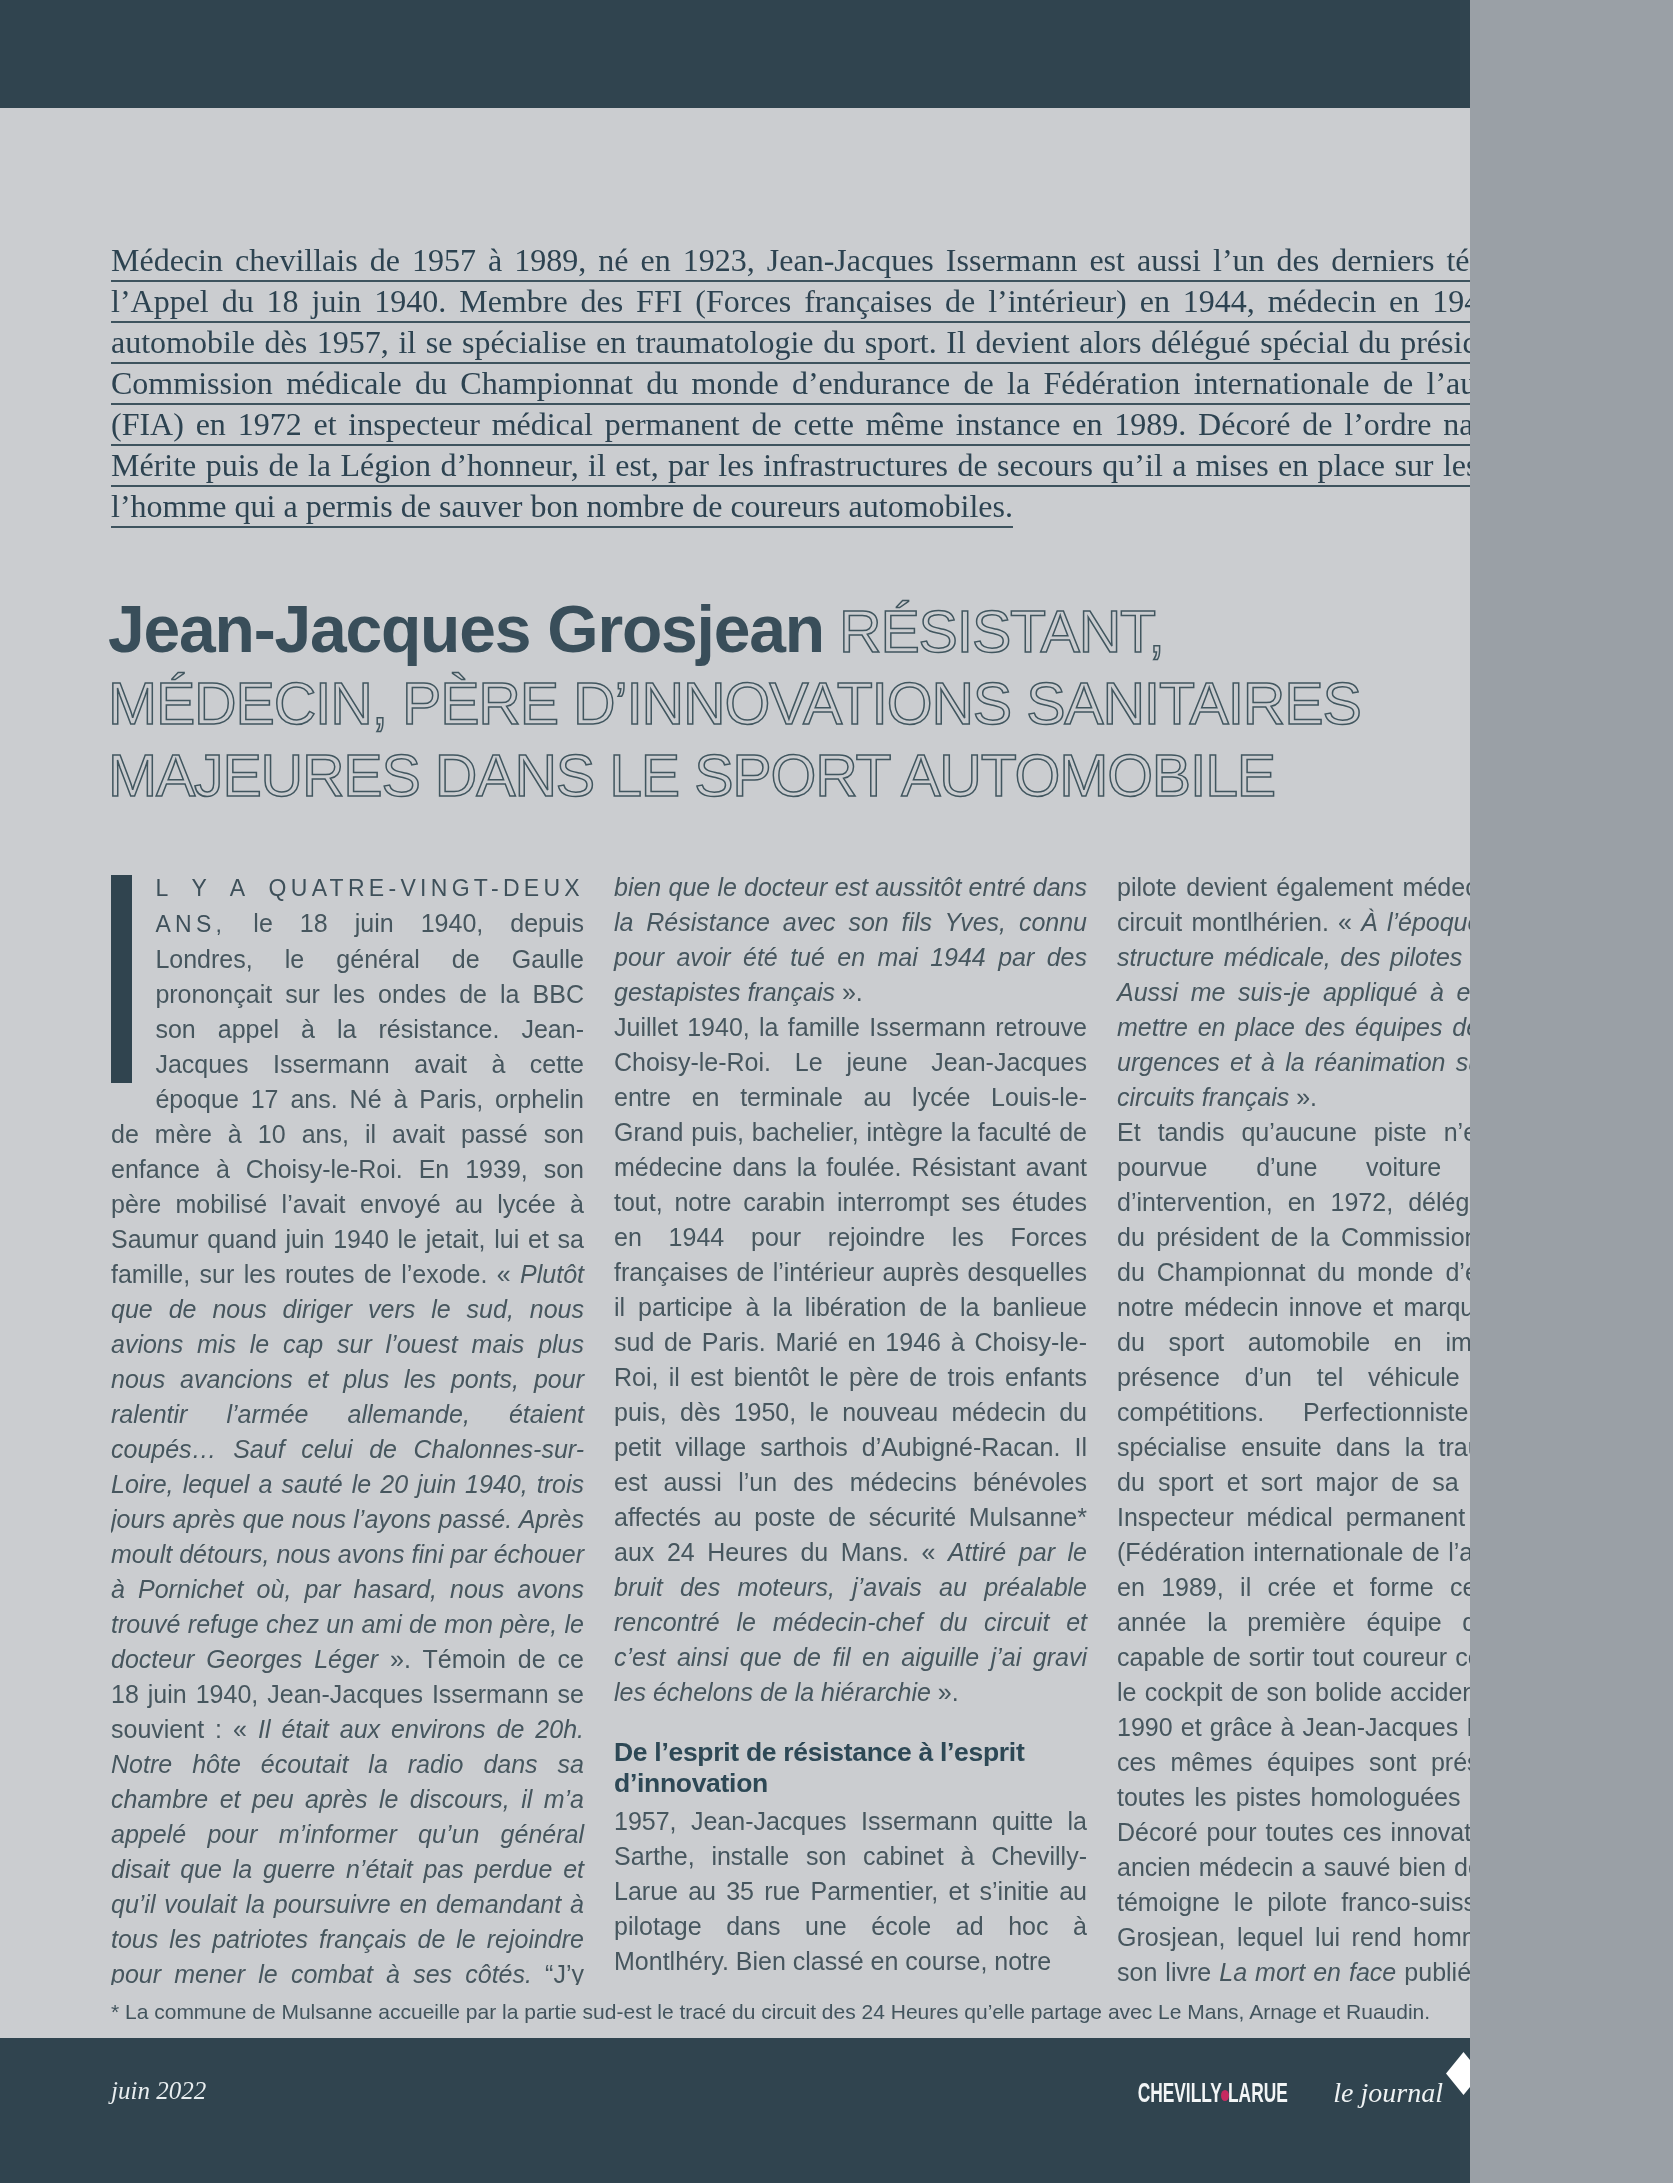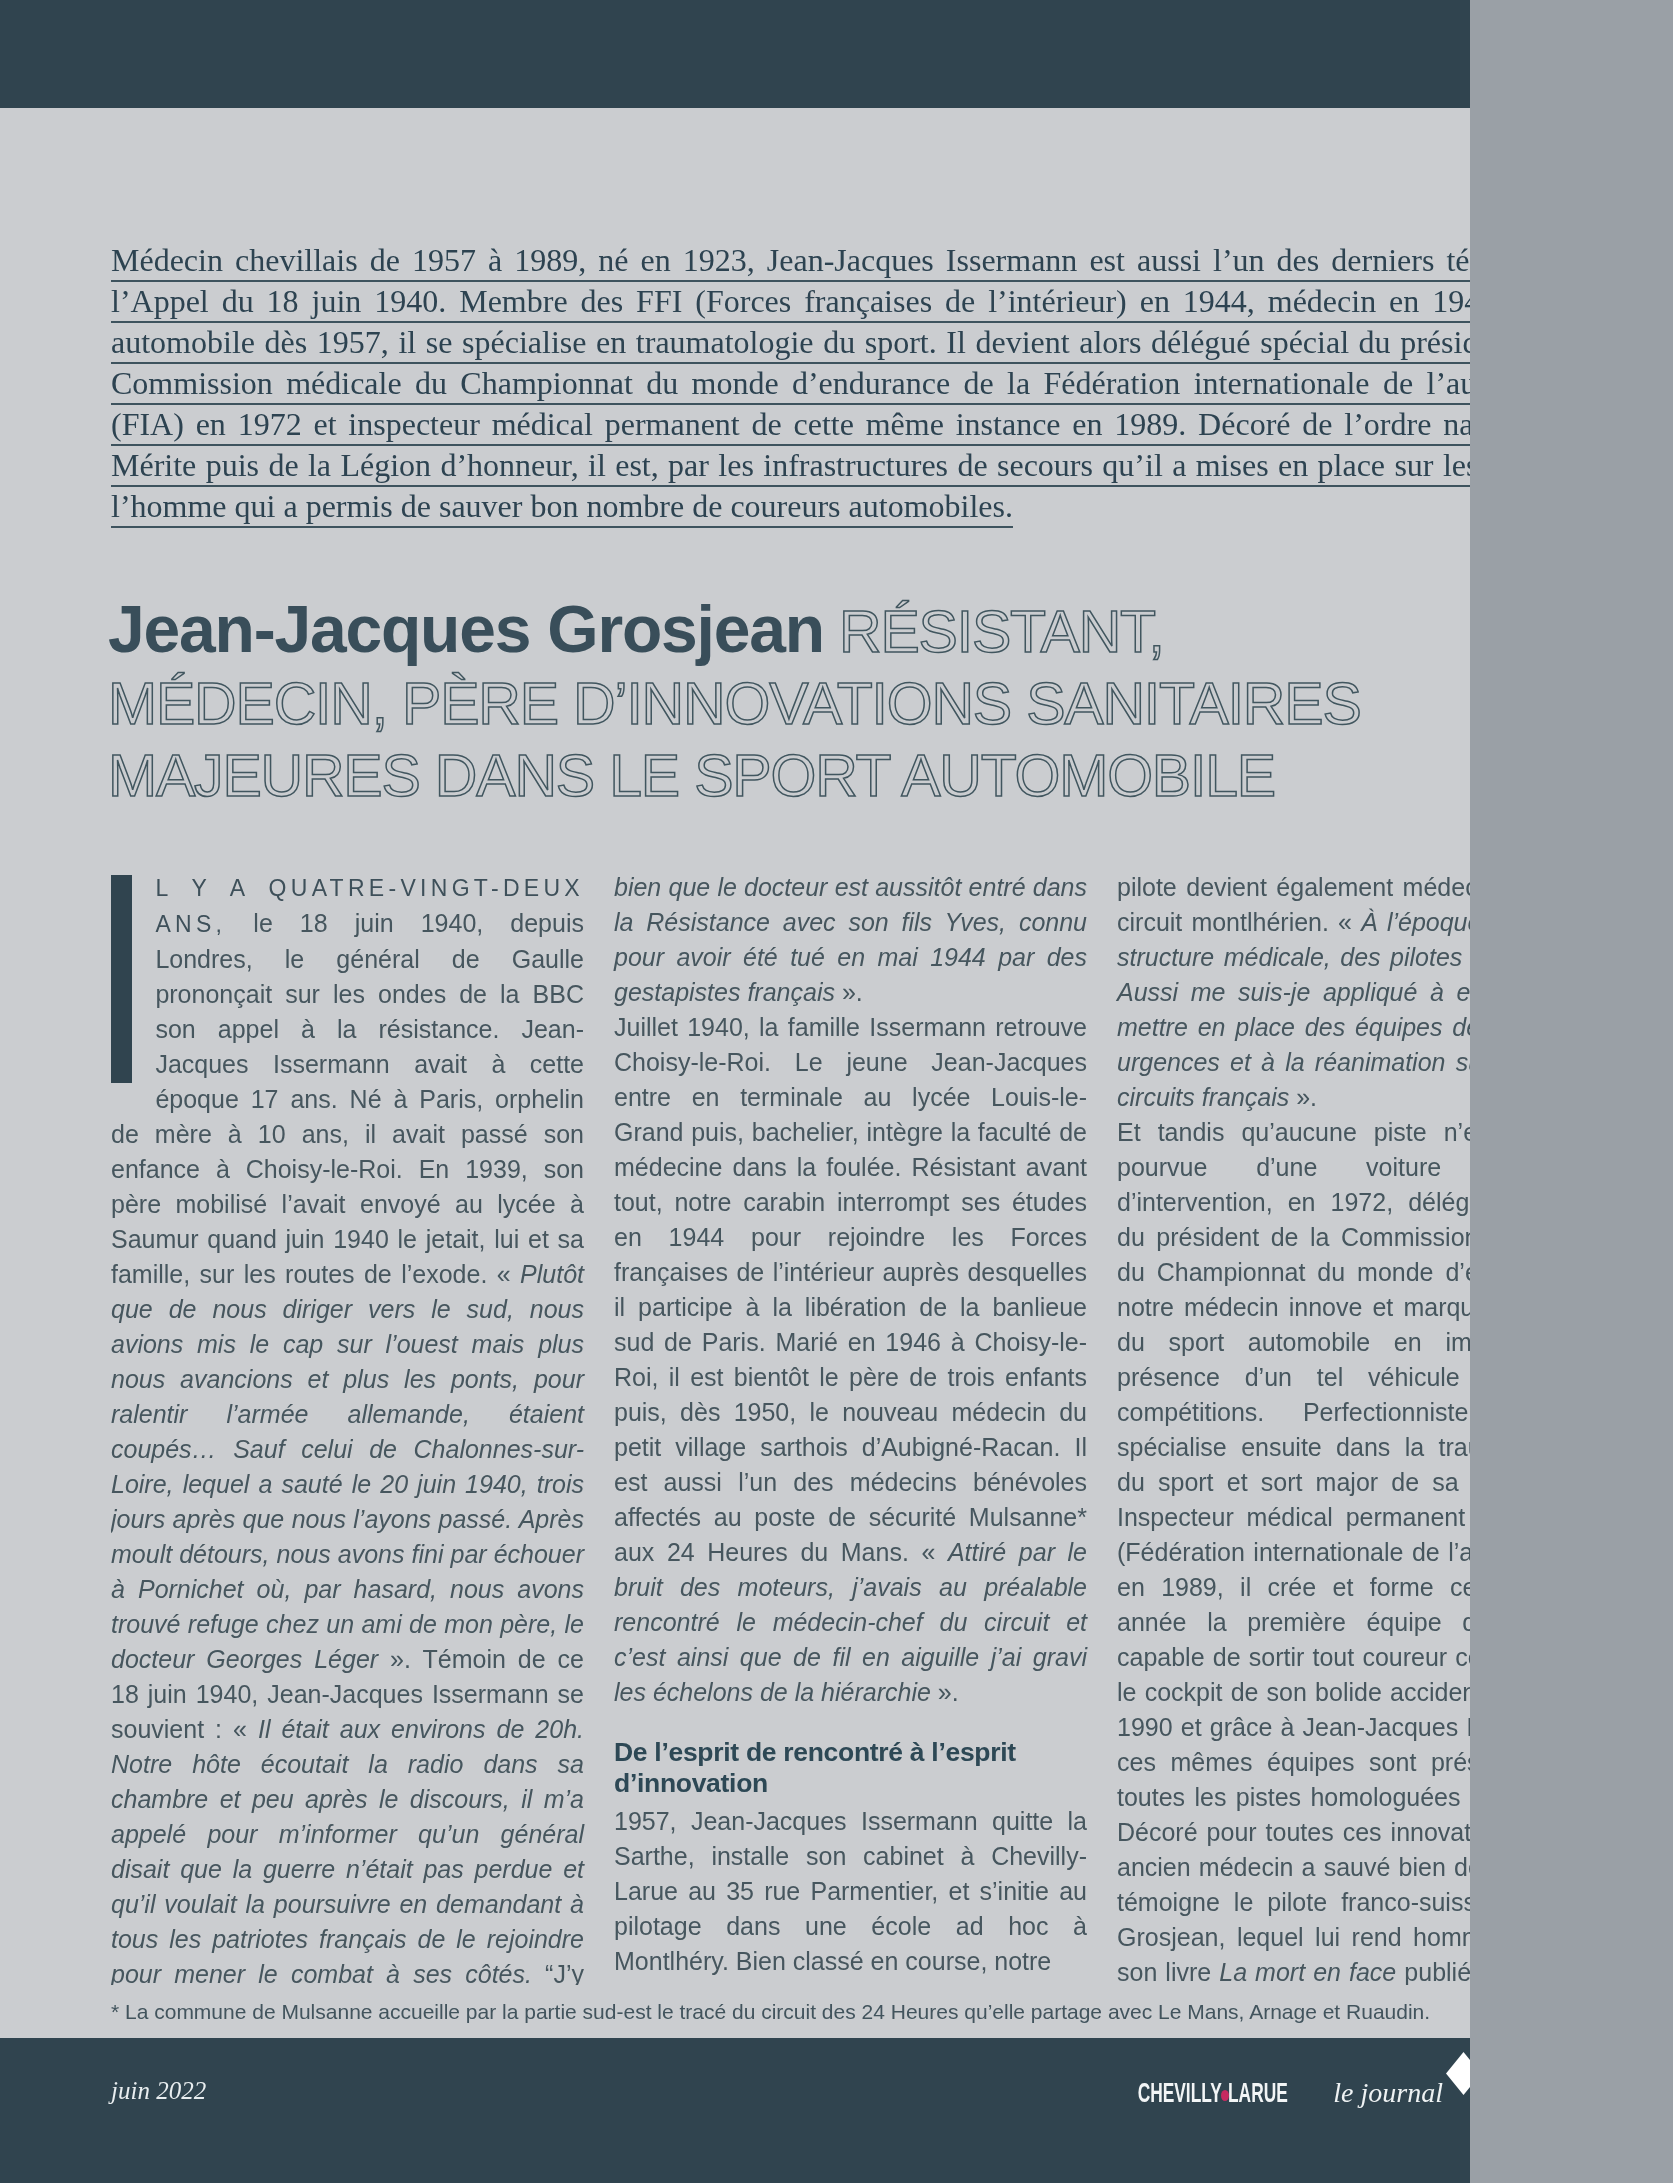--- a/index.html
+++ b/index.html
@@ -130,21 +130,21 @@
 
   <div class="columns">
 
     <div class="col">
       <p><span class="dropcap"></span><span><span class="run-sc">L Y A QUATRE-VINGT-DEUX ANS,</span><span class="run-r"> le 18 juin 1940, depuis Londres, le général de Gaulle prononçait sur les ondes de la BBC son appel à la résistance. Jean-Jacques Issermann avait à cette époque 17 ans. Né à Paris, orphelin de mère à 10 ans, il avait passé son enfance à Choisy-le-Roi. En 1939, son père mobilisé l’avait envoyé au lycée à Saumur quand juin 1940 le jetait, lui et sa famille, sur les routes de l’exode. « </span><span class="run-i">Plutôt que de nous diriger vers le sud, nous avions mis le cap sur l’ouest mais plus nous avancions et plus les ponts, pour ralentir l’armée allemande, étaient coupés… Sauf celui de Chalonnes-sur-Loire, lequel a sauté le 20 juin 1940, trois jours après que nous l’ayons passé. Après moult détours, nous avons fini par échouer à Pornichet où, par hasard, nous avons trouvé refuge chez un ami de mon père, le docteur Georges Léger</span><span class="run-r"> ». Témoin de ce 18 juin 1940, Jean-Jacques Issermann se souvient : « </span><span class="run-i">Il était aux environs de 20h. Notre hôte écoutait la radio dans sa chambre et peu après le discours, il m’a appelé pour m’informer qu’un général disait que la guerre n’était pas perdue et qu’il voulait la poursuivre en demandant à tous les patriotes français de le rejoindre pour mener le combat à ses côtés. </span><span class="run-r">“J’y vais et je t’emmène avec moi en Angleterre !”</span></span></p>
     </div>
 
     <div class="col">
       <p><span class="run-i">bien que le docteur est aussitôt entré dans la Résistance avec son fils Yves, connu pour avoir été tué en mai 1944 par des gestapistes français</span><span class="run-r"> ».</span></p>
       <p><span class="run-r">Juillet 1940, la famille Issermann retrouve Choisy-le-Roi. Le jeune Jean-Jacques entre en terminale au lycée Louis-le-Grand puis, bachelier, intègre la faculté de médecine dans la foulée. Résistant avant tout, notre carabin interrompt ses études en 1944 pour rejoindre les Forces françaises de l’intérieur auprès desquelles il participe à la libération de la banlieue sud de Paris. Marié en 1946 à Choisy-le-Roi, il est bientôt le père de trois enfants puis, dès 1950, le nouveau médecin du petit village sarthois d’Aubigné-Racan. Il est aussi l’un des médecins bénévoles affectés au poste de sécurité Mulsanne* aux 24 Heures du Mans. « </span><span class="run-i">Attiré par le bruit des moteurs, j’avais au préalable rencontré le médecin-chef du circuit et c’est ainsi que de fil en aiguille j’ai gravi les échelons de la hiérarchie</span><span class="run-r"> ».</span></p>
-      <h3 class="subhead">De l’esprit de rencontré à l’esprit d’innovation</h3>
+      <h3 class="subhead">De l’esprit de résistance à l’esprit d’innovation</h3>
       <p><span class="run-r">1957, Jean-Jacques Issermann quitte la Sarthe, installe son cabinet à Chevilly-Larue au 35 rue Parmentier, et s’initie au pilotage dans une école ad hoc à Montlhéry. Bien classé en course, notre</span></p>
     </div>
 
     <div class="col">
       <p><span class="run-r">pilote devient également médecin-chef du circuit montlhérien. « </span><span class="run-i">À l’époque, faute de structure médicale, des pilotes mouraient. Aussi me suis-je appliqué à entraîner et mettre en place des équipes dédiées aux urgences et à la réanimation sur tous les circuits français</span><span class="run-r"> ».</span></p>
       <p><span class="run-r">Et tandis qu’aucune piste n’est encore pourvue d’une voiture médicale d’intervention, en 1972, délégué spécial du président de la Commission médicale du Championnat du monde d’endurance, notre médecin innove et marque l’histoire du sport automobile en imposant la présence d’un tel véhicule lors des compétitions. Perfectionniste, il se spécialise ensuite dans la traumatologie du sport et sort major de sa promotion. Inspecteur médical permanent de la FIA (Fédération internationale de l’automobile) en 1989, il crée et forme cette même année la première équipe d’extraction capable de sortir tout coureur coincé dans le cockpit de son bolide accidenté. Depuis 1990 et grâce à Jean-Jacques Issermann, ces mêmes équipes sont présentes sur toutes les pistes homologuées par la FIA. Décoré pour toutes ces innovations, notre ancien médecin a sauvé bien des vies, en témoigne le pilote franco-suisse Romain Grosjean, lequel lui rend hommage dans son livre </span><span class="run-i">La mort en face</span><span class="run-r"> publié après son terrible accident au Grand Prix de Bahreïn en 2020. </span></p>
 
     </div>
 
   </div>

